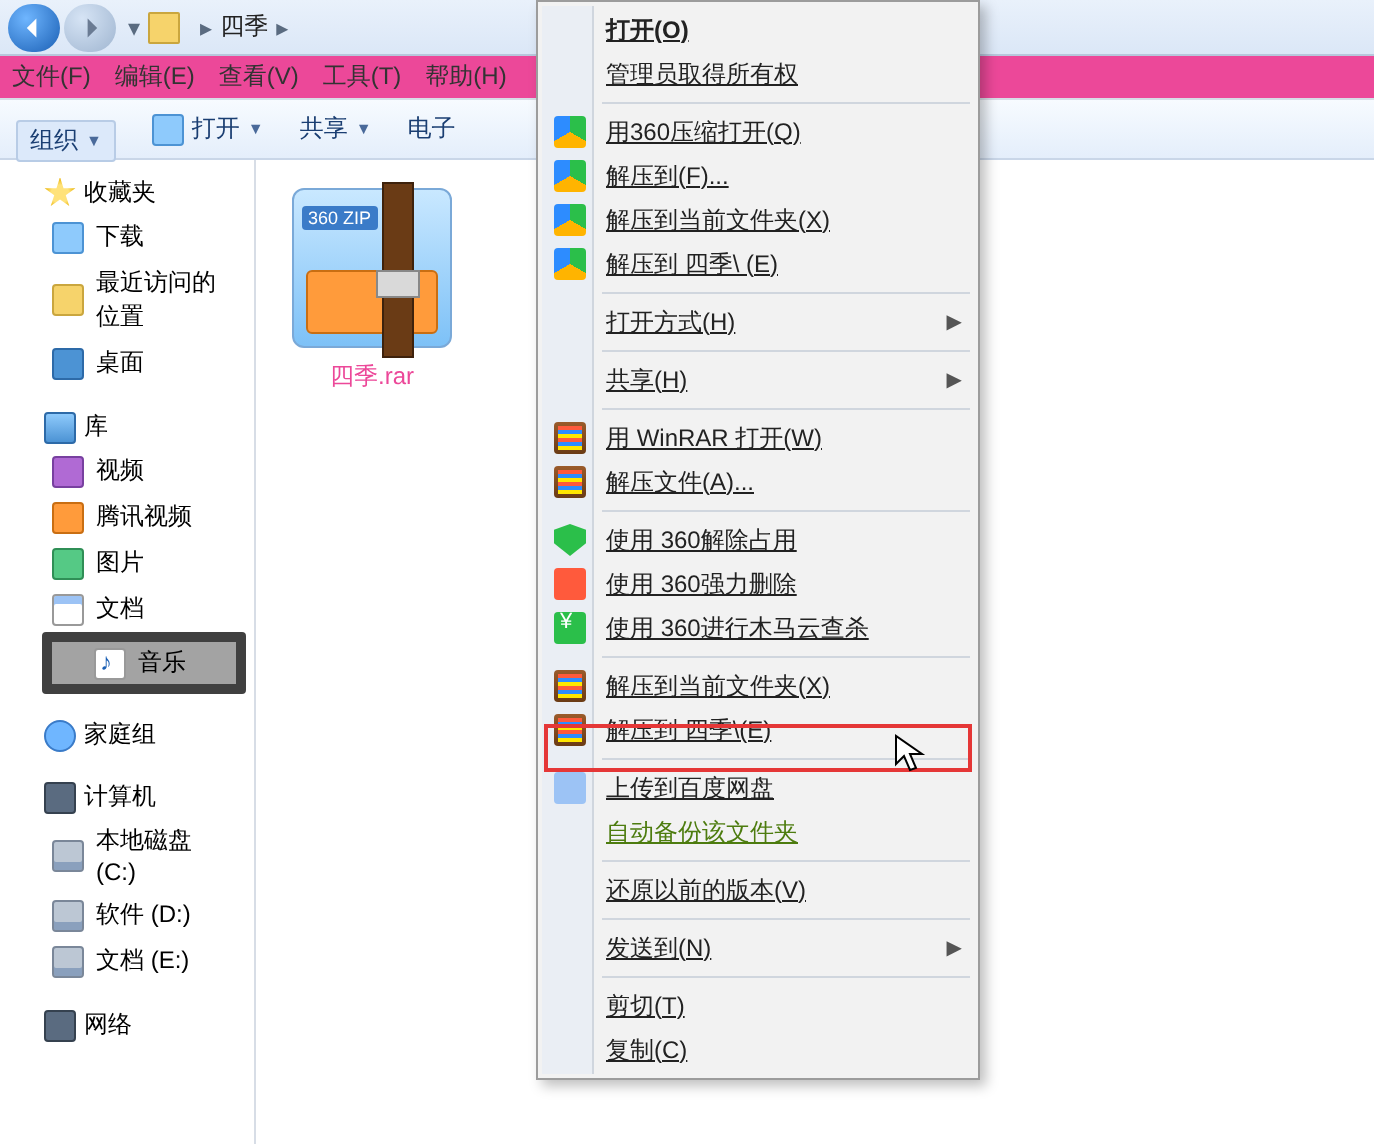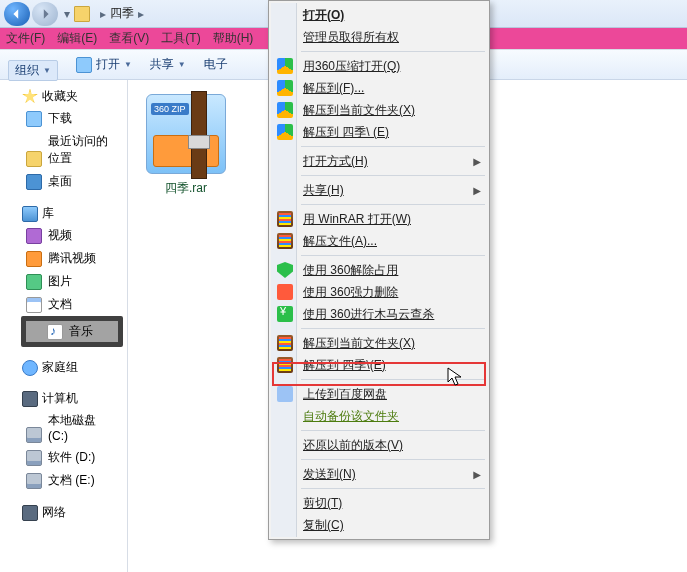--- a/index.html
+++ b/index.html
@@ -25,21 +25,21 @@
 .tb-item { display:flex; align-items:center; gap:4px; color:#1a3e72; }
 .tb-item .drop { font-size:8px; color:#4a6a9a; }
 .tb-organize { background:#dce9fa; border:1px solid #b8cce6; border-radius:2px; padding:1px 6px;margin-top:12px; }
 
 
 .main { display:flex; height: calc(572px - 28px - 22px - 30px); }
 .sidebar { width: 128px; border-right:1px solid #d7dde6; padding:6px 4px; overflow:hidden; }
 .sb-group { margin-bottom:10px; }
 .sb-head { display:flex; align-items:center; gap:4px; padding:2px 4px; }
 .sb-head .chev { font-size:9px; color:#8aa0bd; width:10px; text-align:center; }
-.sb-item { display:flex; align-items:flex-end; gap:6px; padding:3px 4px 3px 22px; border-radius:2px; }
+.sb-item { display:flex; align-items:center; gap:6px; padding:3px 4px 3px 22px; border-radius:2px; }
 .sb-item.sel { background:#a3a3a3; border:5px solid #404040; padding:2px 3px 2px 21px;margin-left:17px; }
 .ico { width:16px; height:16px; flex:0 0 16px; display:inline-block; border-radius:2px; }
 .ico-star { background: radial-gradient(circle,#ffe27a 40%,#e9b200 70%); clip-path: polygon(50% 0,61% 35%,98% 35%,68% 57%,79% 91%,50% 70%,21% 91%,32% 57%,2% 35%,39% 35%); }
 .ico-folder-blue { background:#8ecafc; border:1px solid #4c93d4; }
 .ico-desktop { background:#4c93d4; border:1px solid #2d6aa8; }
 .ico-recent { background:#f6d36b; border:1px solid #caa63e; position:relative; }
 .ico-lib { background: linear-gradient(#8ecafc,#4c93d4); border:1px solid #2d6aa8; }
 .ico-video { background:#b06ad4; border:1px solid #7840a0; }
 .ico-tv { background:#ff9b3b; border:1px solid #c96e12; }
 .ico-pic { background:#55c985; border:1px solid #2f8f56; }
@@ -51,21 +51,21 @@
 .ico-drive { background:#bcc7d4; border:1px solid #7a8799; box-shadow: inset 0 -4px 0 #8aa0bd; }
 .ico-net { background:#5a6b80; border:1px solid #35414f; border-radius:2px; }
 
 .content { flex:1; padding:14px 10px;  }
 .file { width:96px; text-align:center; }
 .thumb { width:80px; height:80px; margin:0 auto 6px; position:relative; background: linear-gradient(#c9e8ff,#7dc1f7); border-radius:6px; border:1px solid #7aa9d8; }
 .thumb .badge { position:absolute; left:4px; top:8px; font-size:9px; color:#fff; background:#3a7bc8; padding:1px 3px; border-radius:2px; }
 .thumb .zip { position:absolute; left:6px; right:6px; bottom:6px; height:32px; background:#ff9b3b; border:1px solid #c96e12; border-radius:3px; }
 .thumb .belt { position:absolute; left:44px; top:-4px; width:16px; height:88px; background:#6a3b15; border:1px solid #3e220c; }
 .thumb .buckle { position:absolute; left:41px; top:40px; width:22px; height:14px; background:#d9d9d9; border:1px solid #888; }
-.fname { color:#14532d; }
+.fname { color:#ec4899; }
 
 
 .ctx { position:absolute; left:268px; top:0; width:222px; background:#f2f2f2; border:1px solid #9c9c9c; box-shadow:3px 3px 6px rgba(0,0,0,0.25); padding:3px 2px; }
 .ctx .gutter { position:absolute; left:2px; top:2px; bottom:2px; width:26px; background:#eaeef4; border-right:1px solid #d0d6de; }
 .ctx-item { position:relative; display:flex; align-items:center; height:22px; padding-left:32px; padding-right:18px; color:#222;text-decoration:underline; }
 .ctx-item.disabled { color:#4d7c0f; }
 .ctx-item .mi-ico { position:absolute; left:6px; width:16px; height:16px; border-radius:2px; }
 .ctx-item .sub { position:absolute; right:6px; font-size:10px; color:#555; }
 .ctx-sep { height:1px; margin:3px 2px 3px 30px; background:#d0d6de; }
 .ctx-highlight-box { position:absolute; left:272px; top:362px; width:214px; height:24px; border:2px solid #e53737; pointer-events:none; }

